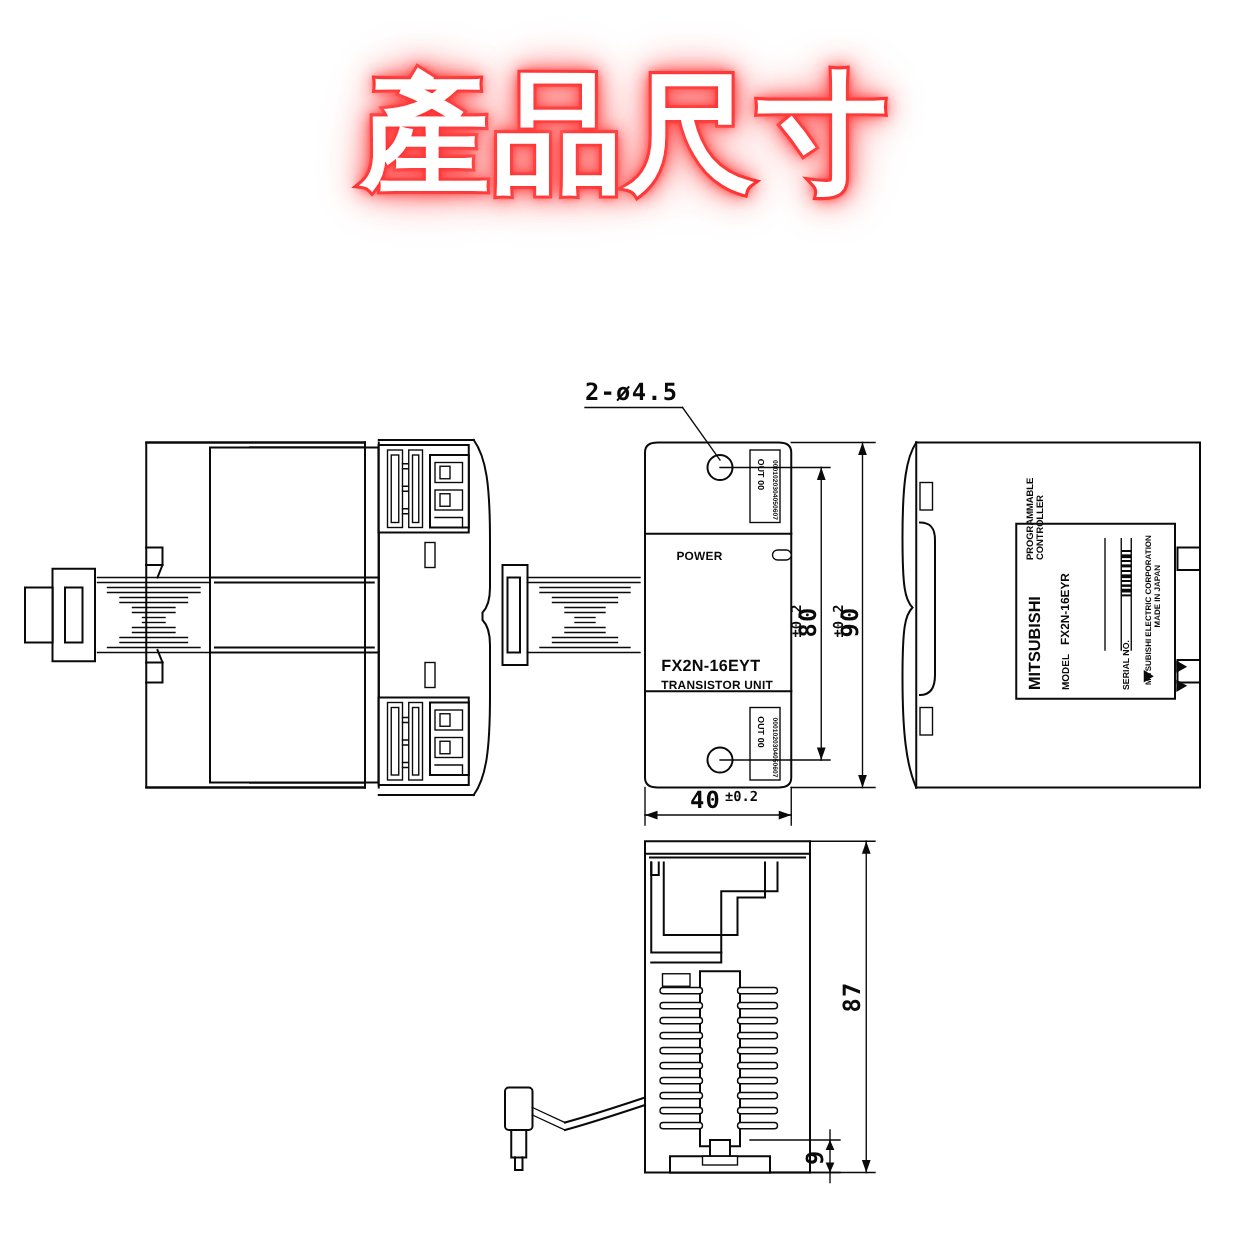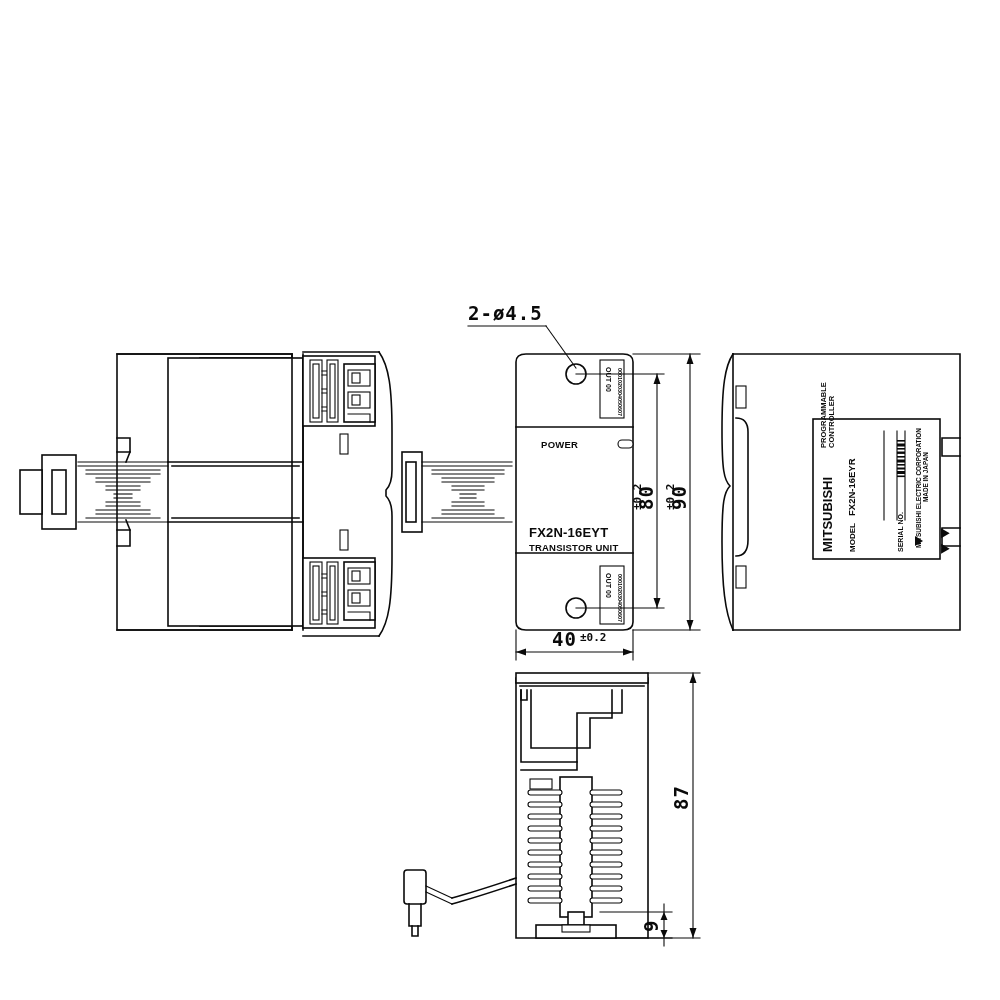--- a/index.html
+++ b/index.html
@@ -121,20 +121,23 @@
     fill: #0a0a0a;
     font-family: "Liberation Sans", sans-serif;
     font-weight: bold;
   }
 </style>
 </head>
 <body>
 
 <div id="page">
 
+  <div id="title-banner">
+    <span id="title-text">產品尺寸</span>
+  </div>
 
   <svg id="drawing" width="1000" height="1000" viewBox="0 0 1000 1000">
 
     <g>
 
       <path class="ln" d="M117,354 L117,630 L292,630 L292,626 L200,626 L200,358 L292,358 L292,354 Z"></path>
       <path class="ln" d="M117,354 L292,354"></path>
       <path class="ln" d="M117,630 L292,630"></path>
 
       <rect class="fillw" x="168" y="358" width="135" height="268"></rect>

